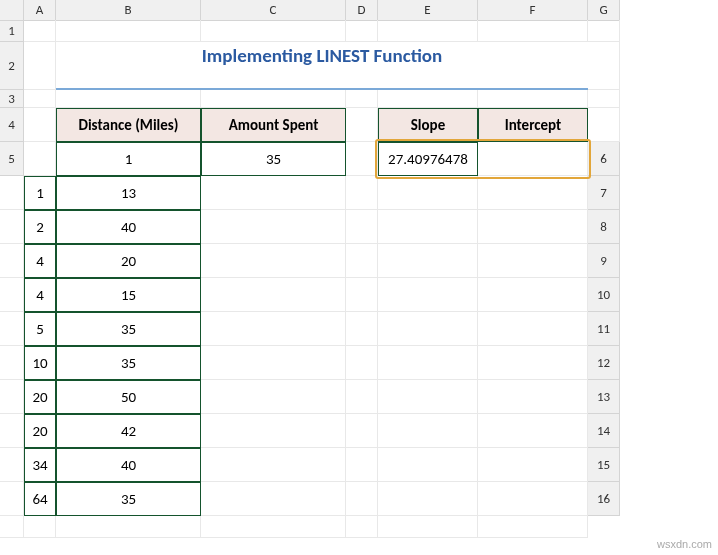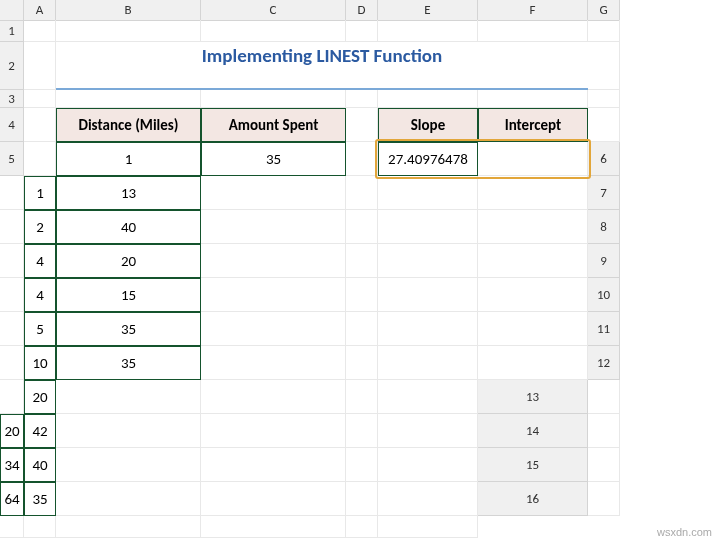--- a/index.html
+++ b/index.html
@@ -84,21 +84,21 @@
 
 .highlight-box {
   position: absolute;
   border: 2.5px solid #e2a63a;
   border-radius: 3px;
   pointer-events: none;
   z-index: 5;
 }
 .watermark {
   position: absolute;
-  bottom: 17px;
+  bottom: 5px;
   right: 6px;
   font-size: 11px;
   color: #aaa;
   font-family: Arial, sans-serif;
 }
 </style>
 </head>
 <body>
 
 <div class="col-headers">
@@ -204,20 +204,21 @@
   <div class="tbl-cell">10</div>
   <div class="tbl-cell">35</div>
   <div class="cell"></div>
   <div class="cell"></div>
   <div class="cell"></div>
   <div class="cell"></div>
 
   <div class="row-header">12</div>
   <div class="cell"></div>
   <div class="tbl-cell">20</div>
+  <div class="tbl-cell">50</div>
   <div class="cell"></div>
   <div class="cell"></div>
   <div class="cell"></div>
   <div class="cell"></div>
 
   <div class="row-header">13</div>
   <div class="cell"></div>
   <div class="tbl-cell">20</div>
   <div class="tbl-cell">42</div>
   <div class="cell"></div>

